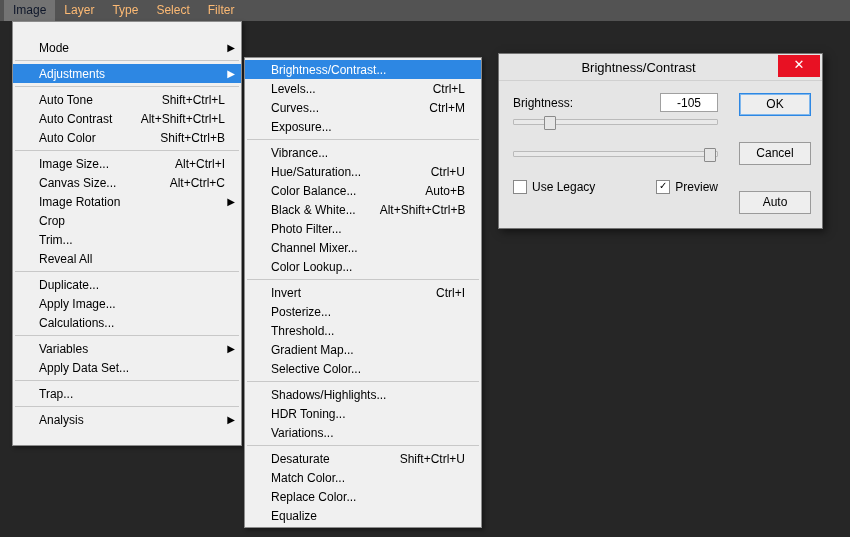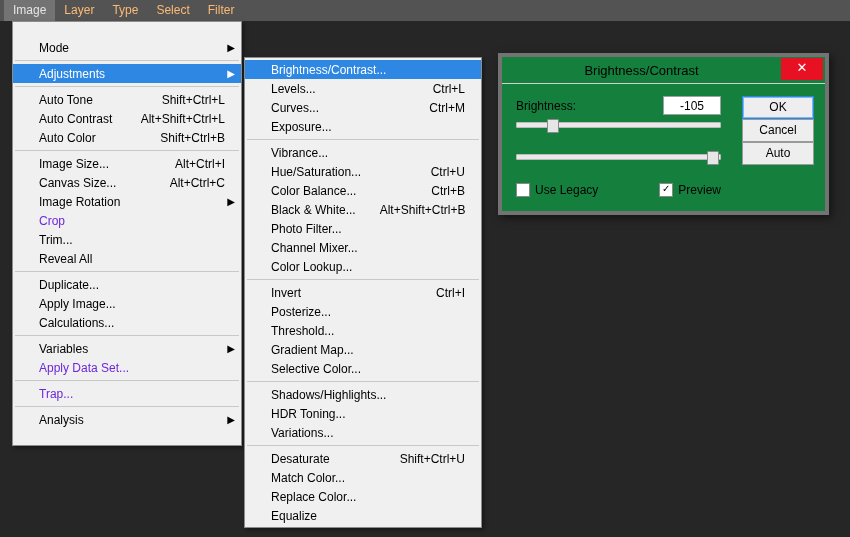--- a/index.html
+++ b/index.html
@@ -1,47 +1,47 @@
 <!DOCTYPE html>
 <html><head>
 <meta charset="utf-8">
 <style>
   html,body{margin:0;padding:0;width:850px;height:537px;background:#262626;font-family:"Segoe UI",Tahoma,Arial,sans-serif;font-size:12px;color:#000;overflow:hidden}
   .menubar{height:21px;background:#535353;display:flex;align-items:center;padding:0 4px}
   .menubar .mi{color:#fdba74;padding:3px 9px;height:15px;line-height:15px}
-  .menubar .mi.active{background:#737373;color:#e5e5e5}
+  .menubar .mi.active{background:#737373;color:#0f172a}
   .dropdown{position:absolute;background:#f0f0f0;border:1px solid #8c8c8c;box-shadow:2px 2px 4px rgba(0,0,0,.4)}
   .dropdown .row{display:flex;align-items:center;height:19px;padding:0 16px 0 26px;position:relative}
   .dropdown .row.hl{background:#2d87e3;color:#fff}
-  .dropdown .row.disabled{color:#6d28d9}
+  .dropdown .row.disabled{color:#000000}
   .dropdown .lbl{flex:0 0 auto}
   .dropdown .sc{margin-left:auto;padding-left:24px}
   .dropdown .arrow{position:absolute;right:6px;font-size:10px}
   .dropdown .row.hl .arrow{color:#fff}
   .dropdown hr{border:none;border-top:1px solid #c8c8c8;margin:3px 2px}
   #dd1{left:12px;top:21px;width:228px;padding:16px 0}
   #dd2{left:244px;top:57px;width:236px;padding:2px 0}
 
-  .dialog{position:absolute;left:498px;top:53px;width:323px;background:#15803d;border:4px solid #737373;box-shadow:3px 3px 8px rgba(0,0,0,.5)}
+  .dialog{position:absolute;left:498px;top:53px;width:323px;background:#e5e5e5;border:1px solid #737373;box-shadow:3px 3px 8px rgba(0,0,0,.5)}
   .titlebar{height:26px;display:flex;align-items:center;border-bottom:1px solid #d0d0d0}
   .titlebar .title{flex:1;text-align:center;font-size:13px}
   .titlebar .close{width:42px;height:22px;margin-right:2px;margin-top:-2px;background:#e81123;color:#fff;text-align:center;line-height:19px;font-size:13px}
   .body{display:flex;padding:12px 11px 14px 14px}
   .left{flex:1;margin-right:21px}
   .grp{margin-bottom:20px}
   .line1{display:flex;align-items:center;margin-bottom:4px}
   .line1 .lab{flex:1}
   .line1 input{width:48px;height:17px;border:1px solid #a0a0a0;text-align:center;padding:0 4px;font-family:inherit;font-size:12px}
   .slider{position:relative;height:12px}
   .track{position:absolute;left:0;right:0;top:3px;height:4px;border:1px solid #bababa;background:#e9e9e9;border-radius:1px}
   .thumb{position:absolute;top:0;width:10px;height:12px;background:#e6e6e6;border:1px solid #8a8a8a;border-radius:1px;transform:translateX(-50%)}
   .checks{display:flex;justify-content:space-between;margin-top:8px}
   .chk{display:flex;align-items:center}
   .chk .box{width:12px;height:12px;border:1px solid #888;background:#fff;margin-right:5px;line-height:10px;text-align:center;font-size:10px}
-  .right{width:72px;display:flex;flex-direction:column;gap:0}
+  .right{width:72px;display:flex;flex-direction:column;gap:26px}
   .btn{height:21px;border:1px solid #9a9a9a;background:#eee;text-align:center;line-height:21px;font-size:12px}
   .btn.primary{border:1px solid #2d87e3;box-shadow:0 0 0 1px #7fb7ed inset}
 </style>
 </head>
 <body>
 
 <div class="menubar" id="menubar">
     <div class="mi active">Image</div>
     <div class="mi">Layer</div>
     <div class="mi">Type</div>
@@ -140,21 +140,21 @@
     <hr>
     <div class="row">
       <span class="lbl">Vibrance...</span>
     </div>
     <div class="row">
       <span class="lbl">Hue/Saturation...</span>
       <span class="sc">Ctrl+U</span>
     </div>
     <div class="row">
       <span class="lbl">Color Balance...</span>
-      <span class="sc">Ctrl+B</span>
+      <span class="sc">Auto+B</span>
     </div>
     <div class="row">
       <span class="lbl">Black &amp; White...</span>
       <span class="sc">Alt+Shift+Ctrl+B</span>
     </div>
     <div class="row">
       <span class="lbl">Photo Filter...</span>
     </div>
     <div class="row">
       <span class="lbl">Channel Mixer...</span>

